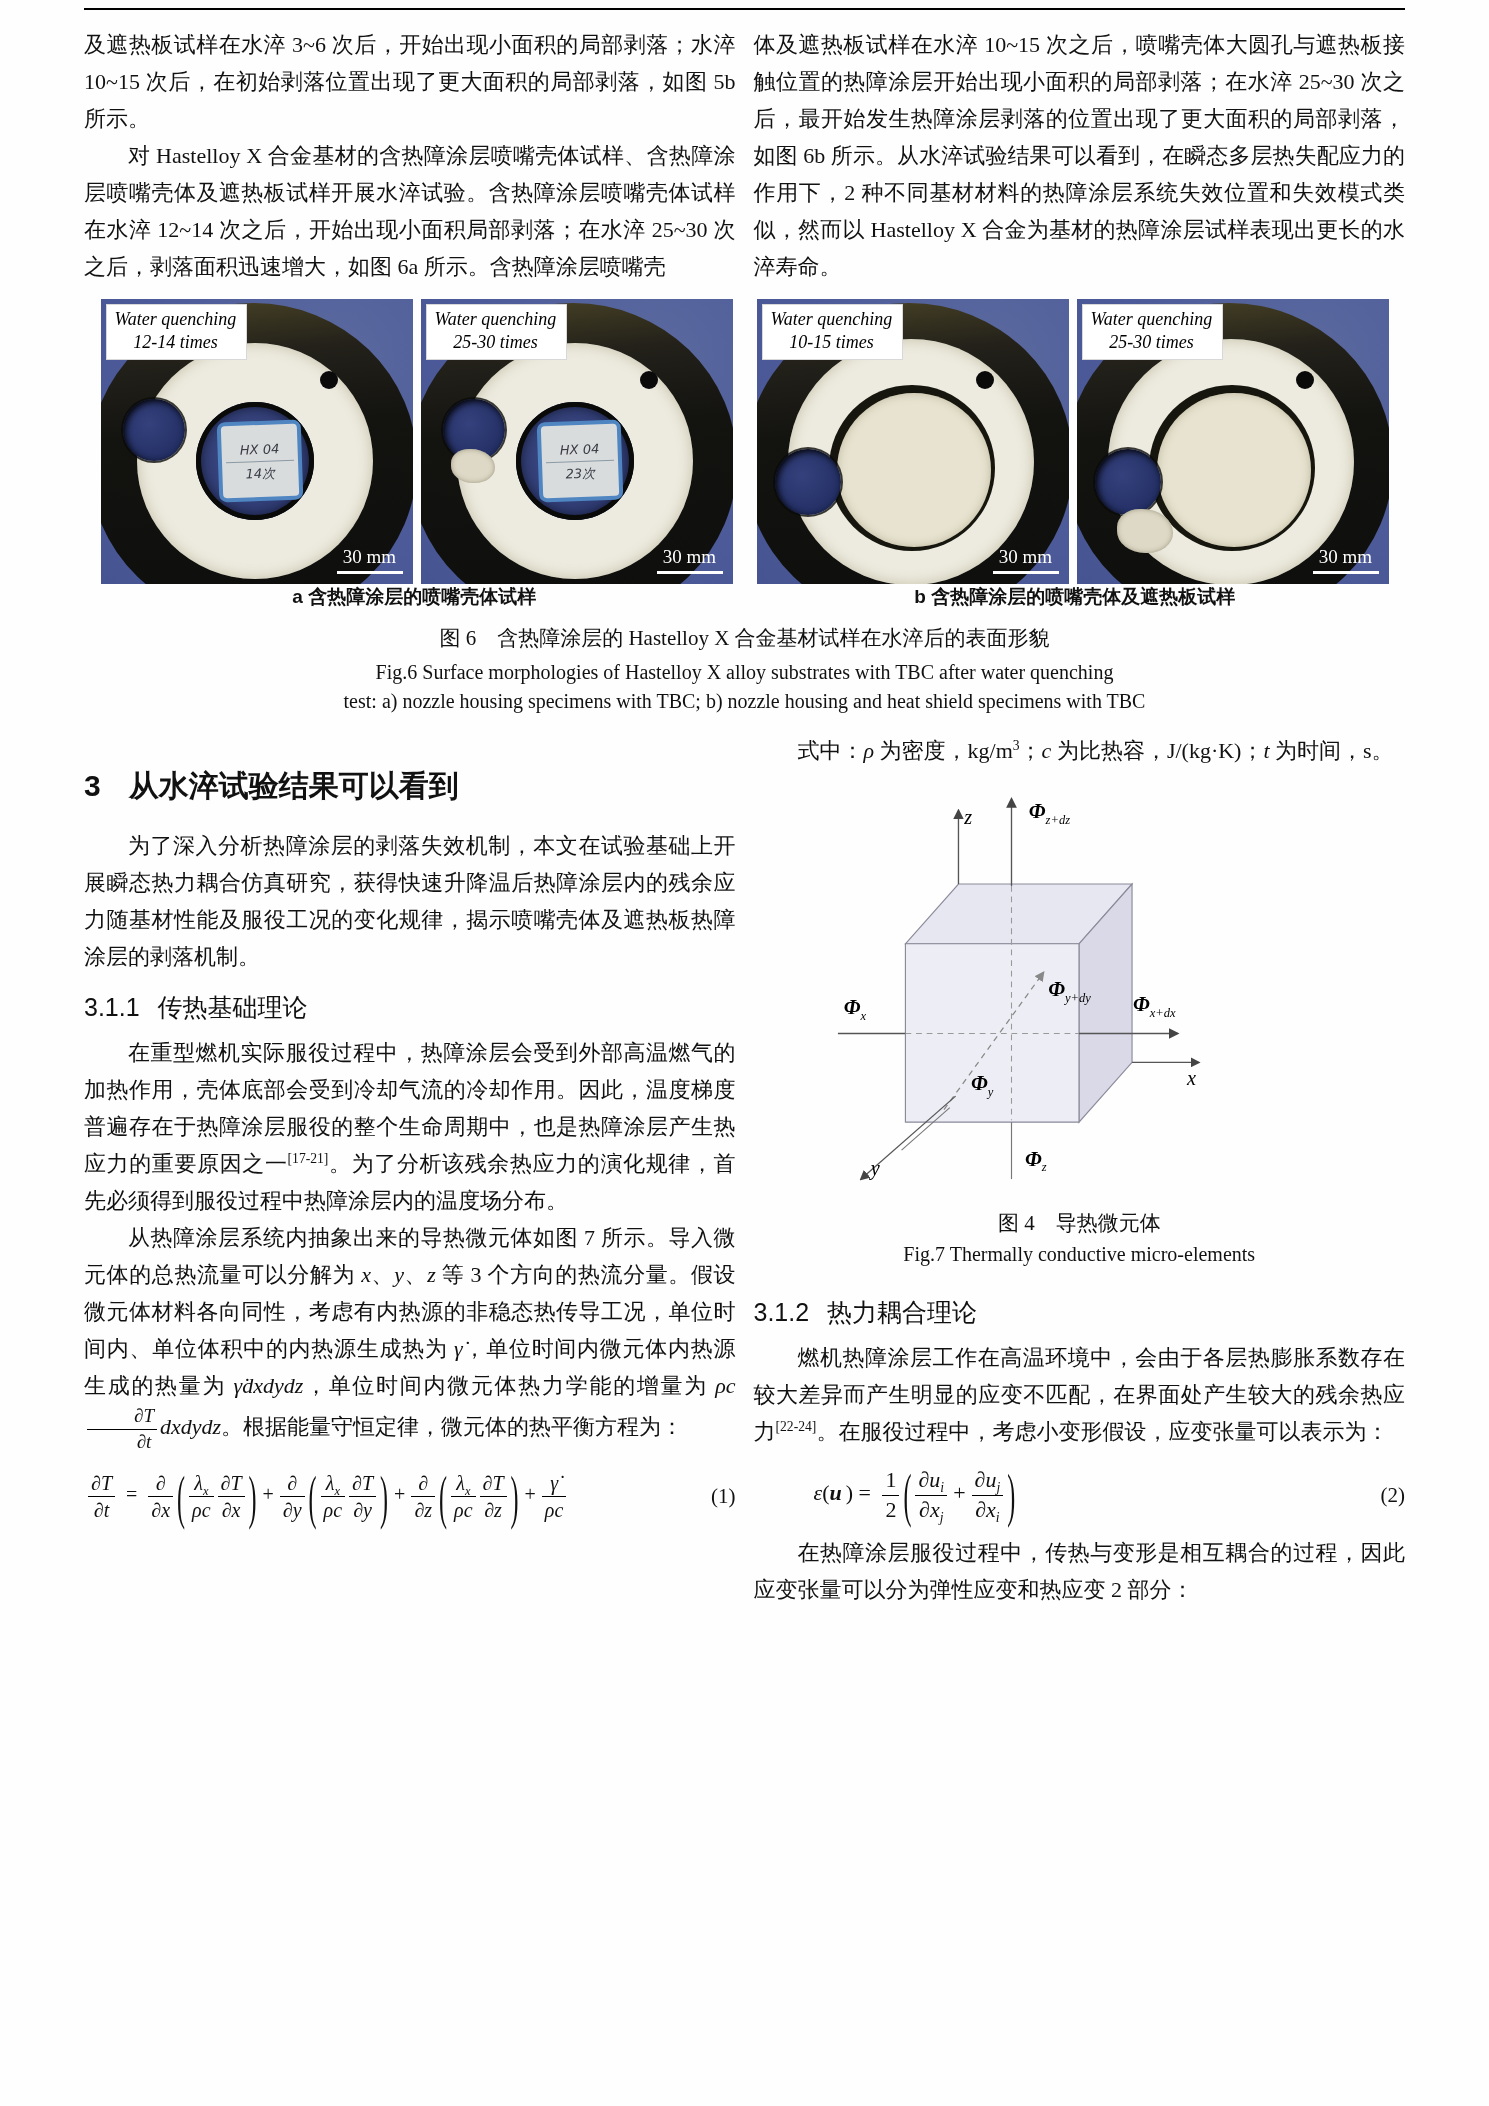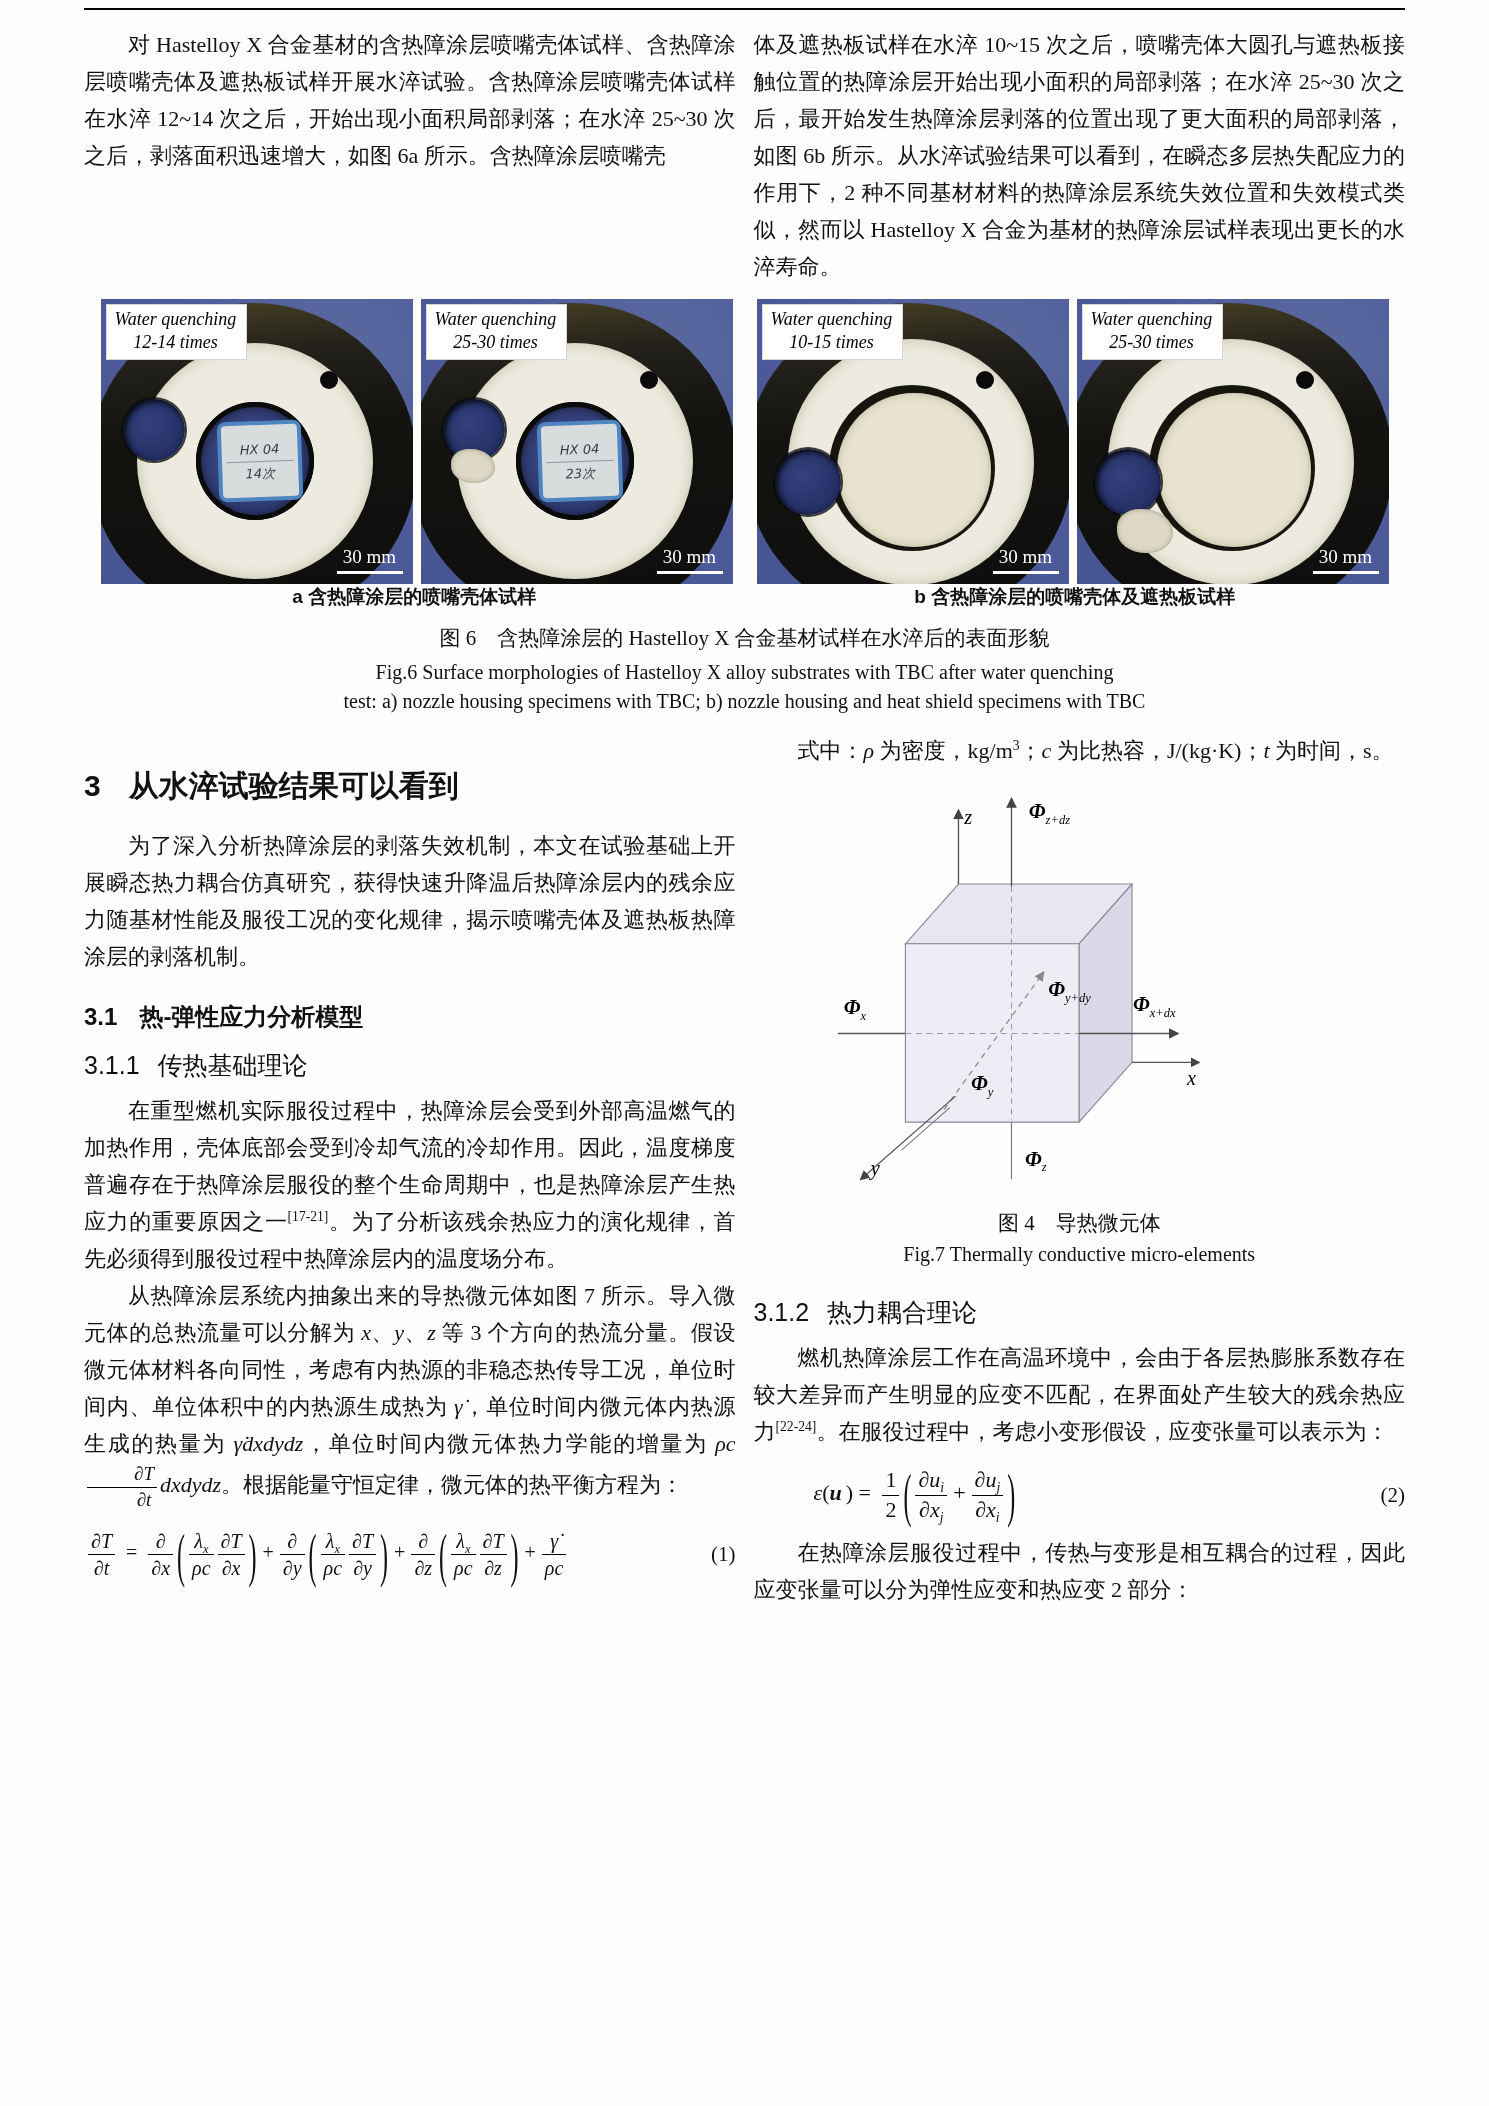--- a/index.html
+++ b/index.html
@@ -103,20 +103,21 @@
 </head>
 <body>
 
 <div class="page">
   <div class="content">
 
     <div class="hrule"></div>
 
     <div class="cols">
       <div class="col">
+        <p class="noind">及遮热板试样在水淬 3~6 次后，开始出现小面积的局部剥落；水淬 10~15 次后，在初始剥落位置出现了更大面积的局部剥落，如图 5b 所示。</p>
         <p>对 Hastelloy X 合金基材的含热障涂层喷嘴壳体试样、含热障涂层喷嘴壳体及遮热板试样开展水淬试验。含热障涂层喷嘴壳体试样在水淬 12~14 次之后，开始出现小面积局部剥落；在水淬 25~30 次之后，剥落面积迅速增大，如图 6a 所示。含热障涂层喷嘴壳</p>
       </div>
       <div class="col">
         <p class="noind">体及遮热板试样在水淬 10~15 次之后，喷嘴壳体大圆孔与遮热板接触位置的热障涂层开始出现小面积的局部剥落；在水淬 25~30 次之后，最开始发生热障涂层剥落的位置出现了更大面积的局部剥落，如图 6b 所示。从水淬试验结果可以看到，在瞬态多层热失配应力的作用下，2 种不同基材材料的热障涂层系统失效位置和失效模式类似，然而以 Hastelloy X 合金为基材的热障涂层试样表现出更长的水淬寿命。</p>
       </div>
     </div>
 
     <div class="fig6">
       <div class="photorow">
         <div class="grp">
@@ -212,23 +213,20 @@
         <div>test: a) nozzle housing specimens with TBC; b) nozzle housing and heat shield specimens with TBC</div>
       </div>
     </div>
 
     <div class="cols">
       <div class="col">
         <div class="h2">
           <span class="no">3</span><span>从水淬试验结果可以看到</span>
         </div>
         <p>为了深入分析热障涂层的剥落失效机制，本文在试验基础上开展瞬态热力耦合仿真研究，获得快速升降温后热障涂层内的残余应力随基材性能及服役工况的变化规律，揭示喷嘴壳体及遮热板热障涂层的剥落机制。</p>
-        <div class="h3">
-          <span class="no">3.1</span><span>热-弹性应力分析模型</span>
-        </div>
         <div class="h4">
           <span class="no">3.1.1</span><span>传热基础理论</span>
         </div>
         <p><span>在重型燃机实际服役过程中，热障涂层会受到外部高温燃气的加热作用，壳体底部会受到冷却气流的冷却作用。因此，温度梯度普遍存在于热障涂层服役的整个生命周期中，也是热障涂层产生热应力的重要原因之一</span><sup>[17-21]</sup><span>。为了分析该残余热应力的演化规律，首先必须得到服役过程中热障涂层内的温度场分布。</span></p>
         <p><span>从热障涂层系统内抽象出来的导热微元体如图 7 所示。导入微元体的总热流量可以分解为 </span><span class="it">x</span><span>、</span><span class="it">y</span><span>、</span><span class="it">z</span><span> 等 3 个方向的热流分量。假设微元体材料各向同性，考虑有内热源的非稳态热传导工况，单位时间内、单位体积中的内热源生成热为 </span><span class="it">γ̇</span><span>，单位时间内微元体内热源生成的热量为 </span><span class="it">γ̇dxdydz</span><span>，单位时间内微元体热力学能的增量为 </span><span class="it">ρc</span><span class="frac">
               <span class="fn"><span class="it">∂T</span></span>
               <span class="fd"><span class="it">∂t</span></span>
             </span><span class="it">dxdydz</span><span>。根据能量守恒定律，微元体的热平衡方程为：</span></p>
         <div class="eqrow eq1">
           <span class="eqbody"><span class="frac">

